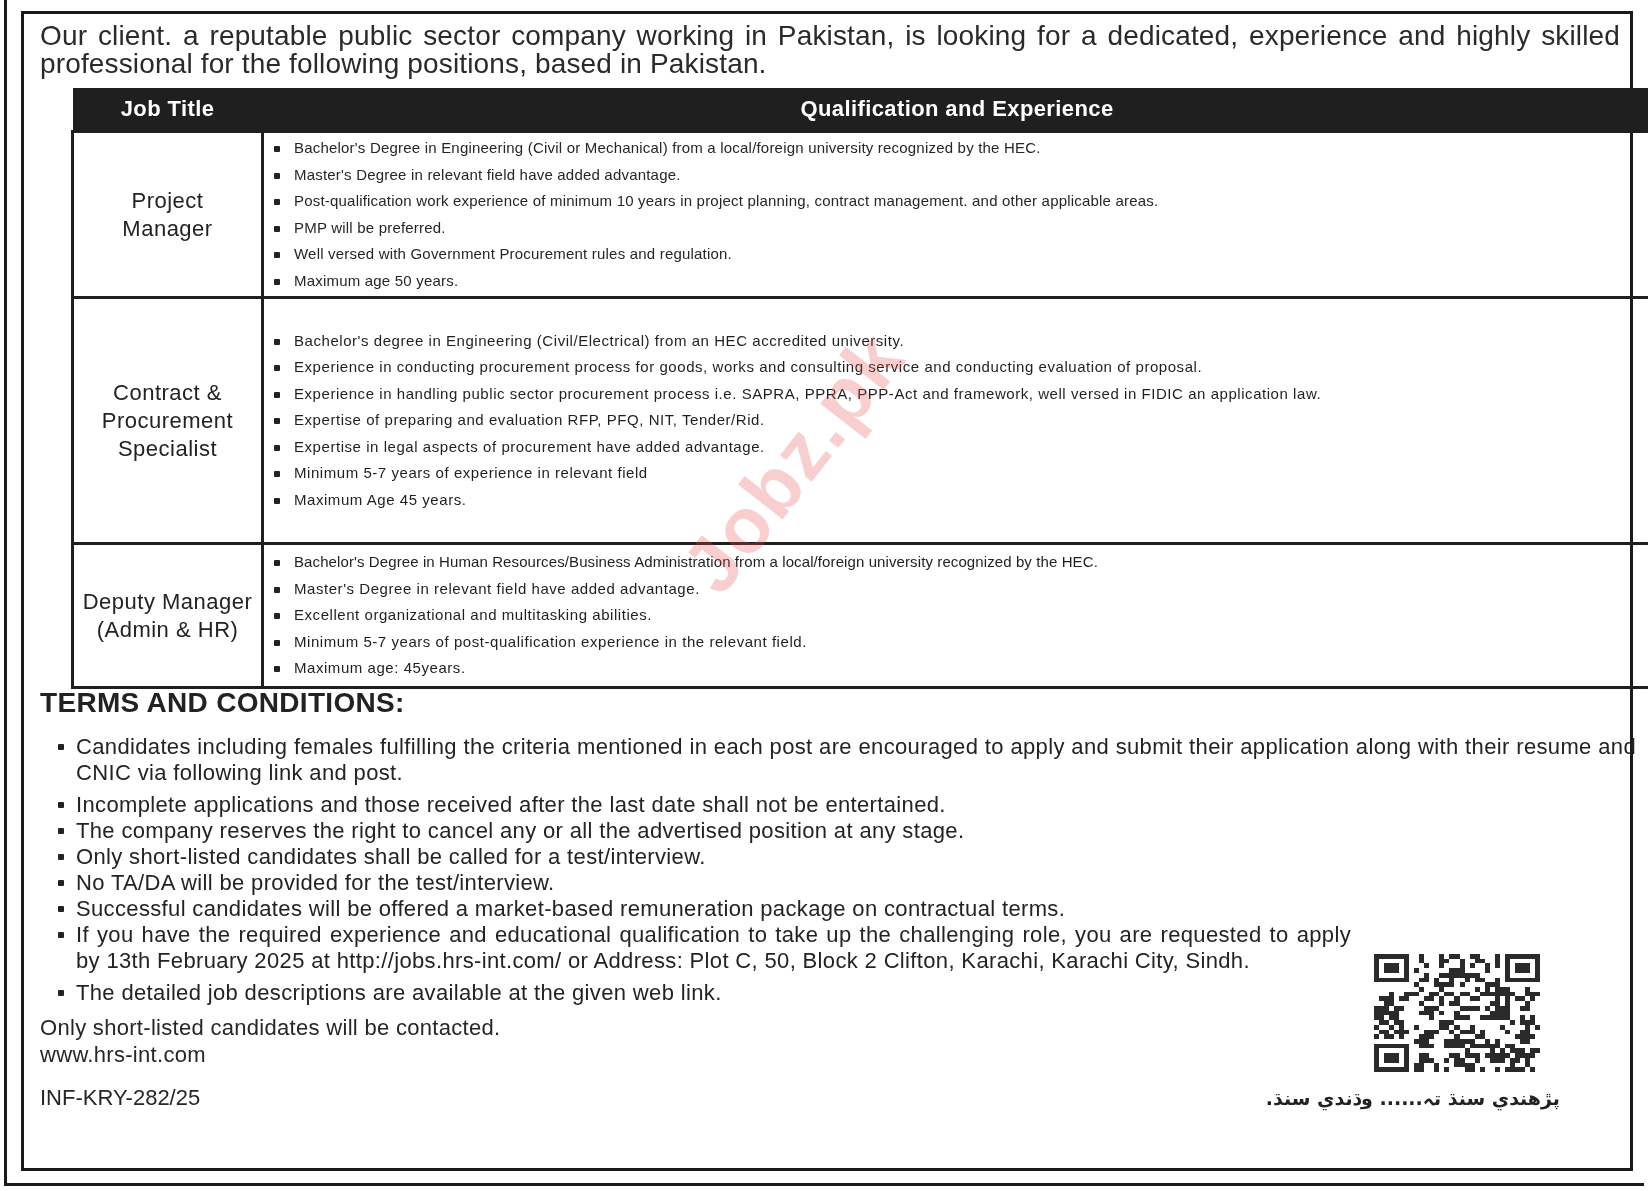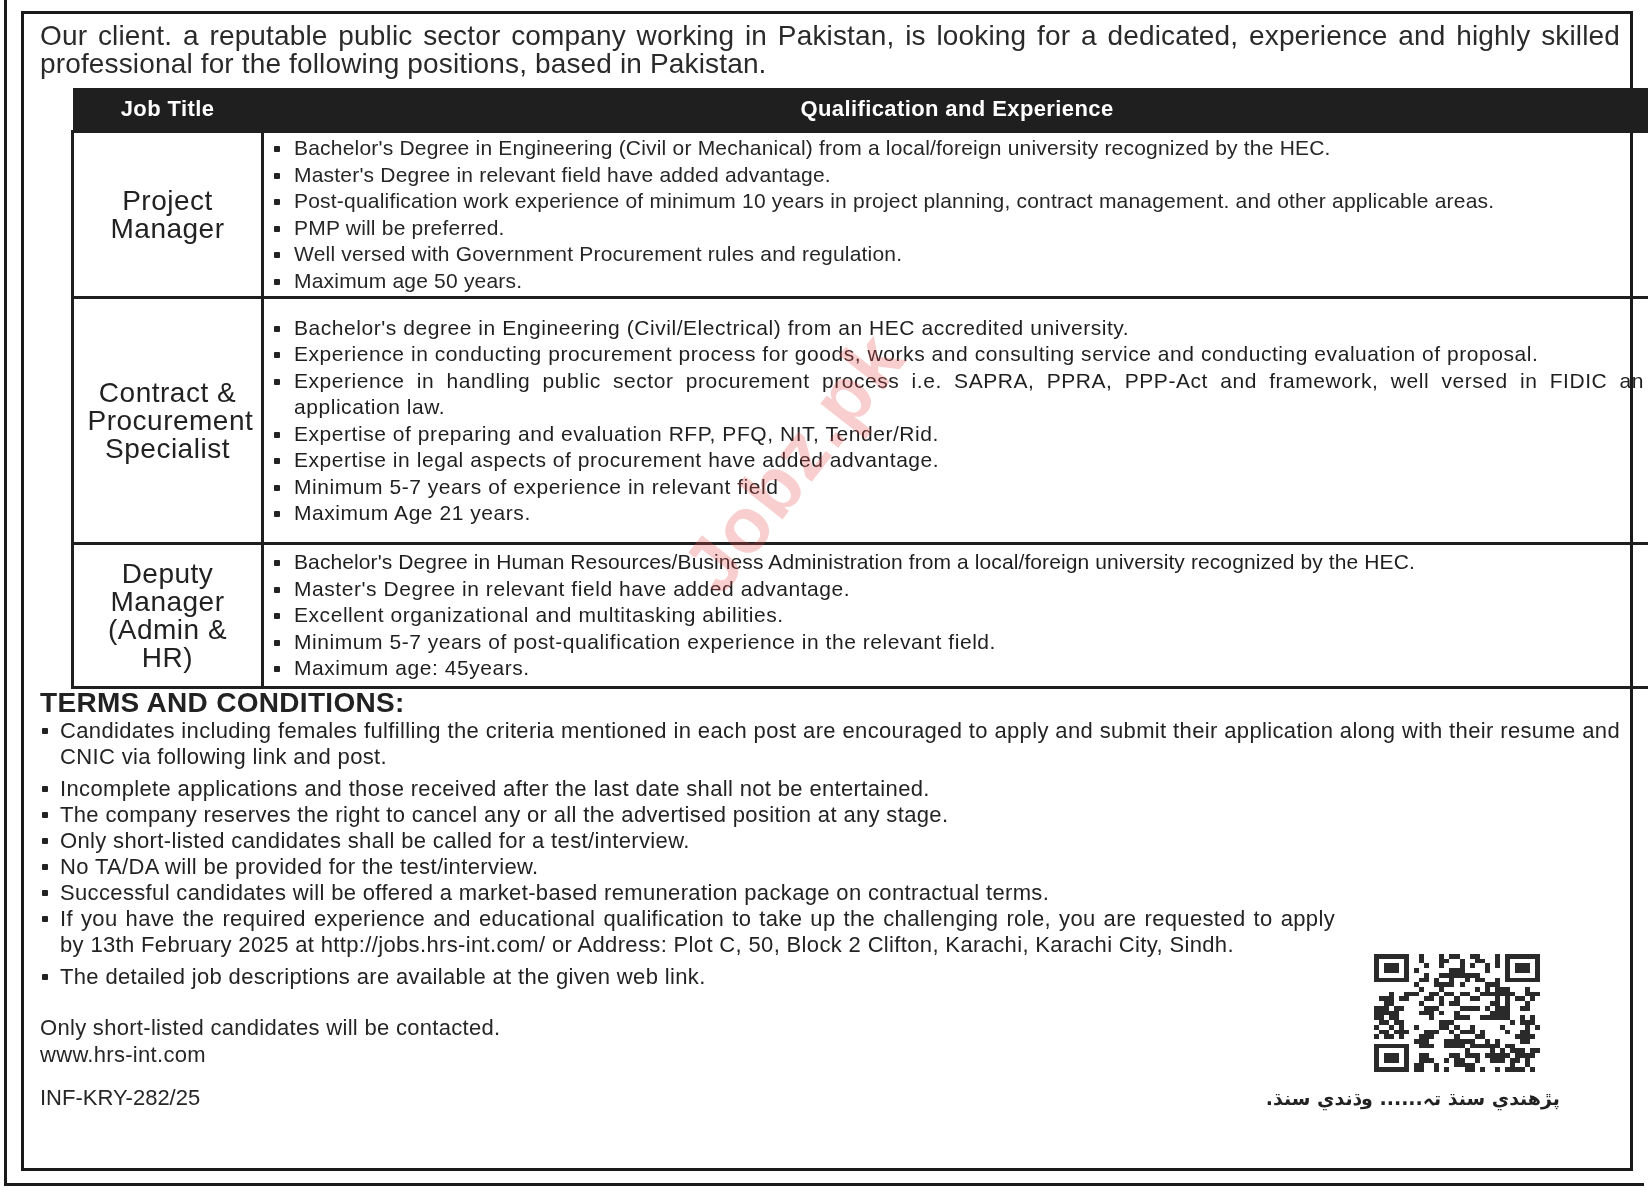--- a/index.html
+++ b/index.html
@@ -28,41 +28,41 @@
   }
   table.jobs th {
     background: #1f1f1f; color: #ffffff; font-weight: bold; font-size: 22px;
     height: 42px; padding: 0; letter-spacing: 0.4px;
   }
   table.jobs th.col-title { width: 190px; }
   table.jobs td {
     border: 3px solid #1f1f1f; vertical-align: middle; padding: 0;
   }
   table.jobs td.title-cell {
-    text-align: center; font-size: 28px; line-height: 28px; color: #222;
+    text-align: center; font-size: 22px; line-height: 28px; color: #222;
     letter-spacing: 0.5px;
   }
   table.jobs td.qual-cell { padding: 2px 6px 2px 6px; }
   ul.quals { list-style: none; margin: 0; padding: 0; }
   ul.quals li {
-    position: relative; padding-left: 24px; font-size: 21px; line-height: 26.5px;
+    position: relative; padding-left: 24px; font-size: 15px; line-height: 26.5px;
     color: #262626; text-align: justify; letter-spacing: 0.2px;
   }
   ul.quals li::before {
     content: ""; position: absolute; left: 4px; top: 11px; width: 6px; height: 6px;
     background: #222; border-radius: 1px;
   }
   ul.quals.wide li { letter-spacing: 0.55px; color: #1f1f1f; }
   .terms-heading {
     position: absolute; left: 16px; top: 673px; font-size: 28px; font-weight: bold;
     letter-spacing: 0.3px; color: #222;
   }
   ul.terms {
     position: absolute; left: 14px; top: 704px; width: 1582px; list-style: none;
-    margin: 0; padding: 0;
+    margin: 16px; padding: 0;
   }
   ul.terms li {
     position: relative; padding-left: 22px; font-size: 22px; line-height: 26px;
     color: #232323; letter-spacing: 0.35px; text-align: justify;
   }
   ul.terms li::before {
     content: ""; position: absolute; left: 4px; top: 10px; width: 6px; height: 6px;
     background: #222; border-radius: 1px;
   }
   ul.terms li.gap { margin-top: 6px; }
@@ -123,21 +123,21 @@
           <span style="display:inline-block;width:160px;">Contract &amp; Procurement Specialist</span>
         </td>
         <td class="qual-cell">
           <ul class="quals wide">
             <li>Bachelor's degree in Engineering (Civil/Electrical) from an HEC accredited university.</li>
             <li>Experience in conducting procurement process for goods, works and consulting service and conducting evaluation of proposal.</li>
             <li>Experience in handling public sector procurement process i.e. SAPRA, PPRA, PPP-Act and framework, well versed in FIDIC an application law.</li>
             <li>Expertise of preparing and evaluation RFP, PFQ, NIT, Tender/Rid.</li>
             <li>Expertise in legal aspects of procurement have added advantage.</li>
             <li>Minimum 5-7 years of experience in relevant field</li>
-            <li>Maximum Age 21 years.</li>
+            <li>Maximum Age 45 years.</li>
           </ul>
         </td>
       </tr>
       <tr style="height:144px;">
         <td class="title-cell">
           <span style="display:inline-block;width:170px;">Deputy Manager (Admin &amp; HR)</span>
         </td>
         <td class="qual-cell">
           <ul class="quals wide">
             <li style="letter-spacing:0.1px;">Bachelor's Degree in Human Resources/Business Administration from a local/foreign university recognized by the HEC.</li>

